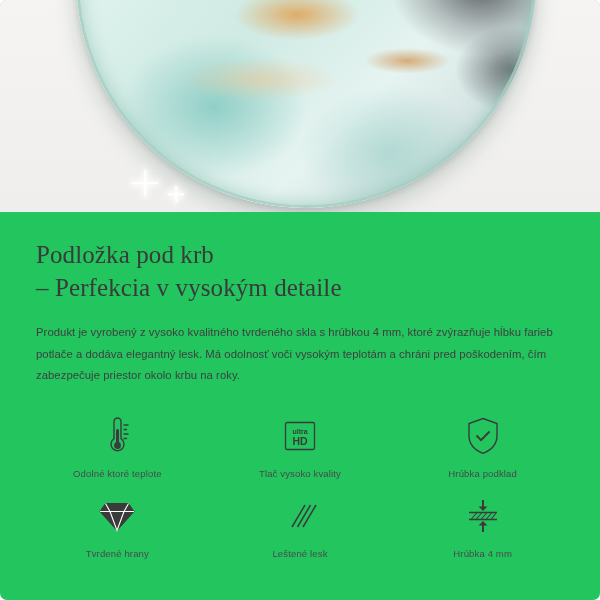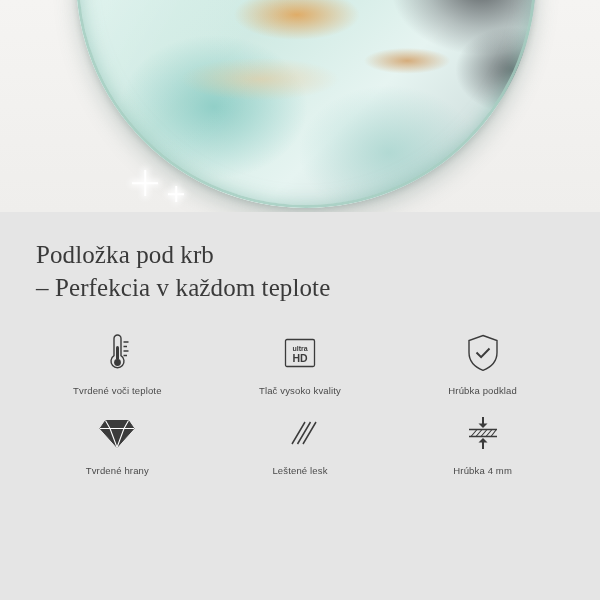--- a/index.html
+++ b/index.html
@@ -10,22 +10,23 @@
     width: 600px;
     height: 600px;
     background: #ffffff;
     font-family: "Liberation Sans", sans-serif;
     overflow: hidden;
   }
   .page {
     position: relative;
     width: 600px;
     height: 600px;
-    background: #e5e5e5;
-    overflow: hidden;
+    background: #22c55e;
+    overflow: hidden;
+    border-radius: 7px;
   }
 
   
   .hero {
     position: relative;
     width: 600px;
     height: 212px;
     overflow: hidden;
     background: #f3f2f0;
   }
@@ -168,36 +169,37 @@
       <div class="glass-gloss"></div>
       <div class="glass-edge"></div>
     </div>
     <div class="sparkle s1"></div>
     <div class="sparkle s2"></div>
   </div>
 
   <div class="content">
     <h1 class="headline">
       <span>Podložka pod krb</span>
-      <span class="line2">– Perfekcia v každom teplote</span>
+      <span class="line2">– Perfekcia v vysokým detaile</span>
     </h1>
+    <p class="paragraph">Produkt je vyrobený z vysoko kvalitného tvrdeného skla s hrúbkou 4 mm, ktoré zvýrazňuje hĺbku farieb potlače a dodáva elegantný lesk. Má odolnosť voči vysokým teplotám a chráni pred poškodením, čím zabezpečuje priestor okolo krbu na roky.</p>
   </div>
 
   <div class="features">
 
     <div class="feature">
       <div class="feature-icon">
         <svg width="34" height="42" viewBox="0 0 34 42" fill="none" stroke="#3b3b3b" stroke-width="1.4">
           <path d="M14 6.5a3.5 3.5 0 0 1 7 0v17.2a6.5 6.5 0 1 1-7 0V6.5z"></path>
           <circle cx="17.5" cy="30.5" r="3.4" fill="#3b3b3b" stroke="none"></circle>
           <rect x="16" y="14" width="3" height="14" rx="1.5" fill="#3b3b3b" stroke="none"></rect>
           <path d="M23.5 10h5M23.5 14.5h3.5M23.5 19h5M23.5 23.5h3.5"></path>
         </svg>
       </div>
-      <div class="feature-label">Tvrdené voči teplote</div>
+      <div class="feature-label">Odolné ktoré teplote</div>
     </div>
 
     <div class="feature">
       <div class="feature-icon">
         <svg width="40" height="40" viewBox="0 0 40 40" fill="none" stroke="#3b3b3b" stroke-width="1.3">
           <rect x="5.5" y="6.5" width="29" height="27" rx="1.5"></rect>
           <text x="20" y="18" font-family="Liberation Sans, sans-serif" font-size="7" font-weight="bold" fill="#3b3b3b" stroke="none" text-anchor="middle">ultra</text>
           <text x="20" y="29" font-family="Liberation Sans, sans-serif" font-size="10.5" font-weight="bold" fill="#3b3b3b" stroke="none" text-anchor="middle">HD</text>
         </svg>
       </div>

